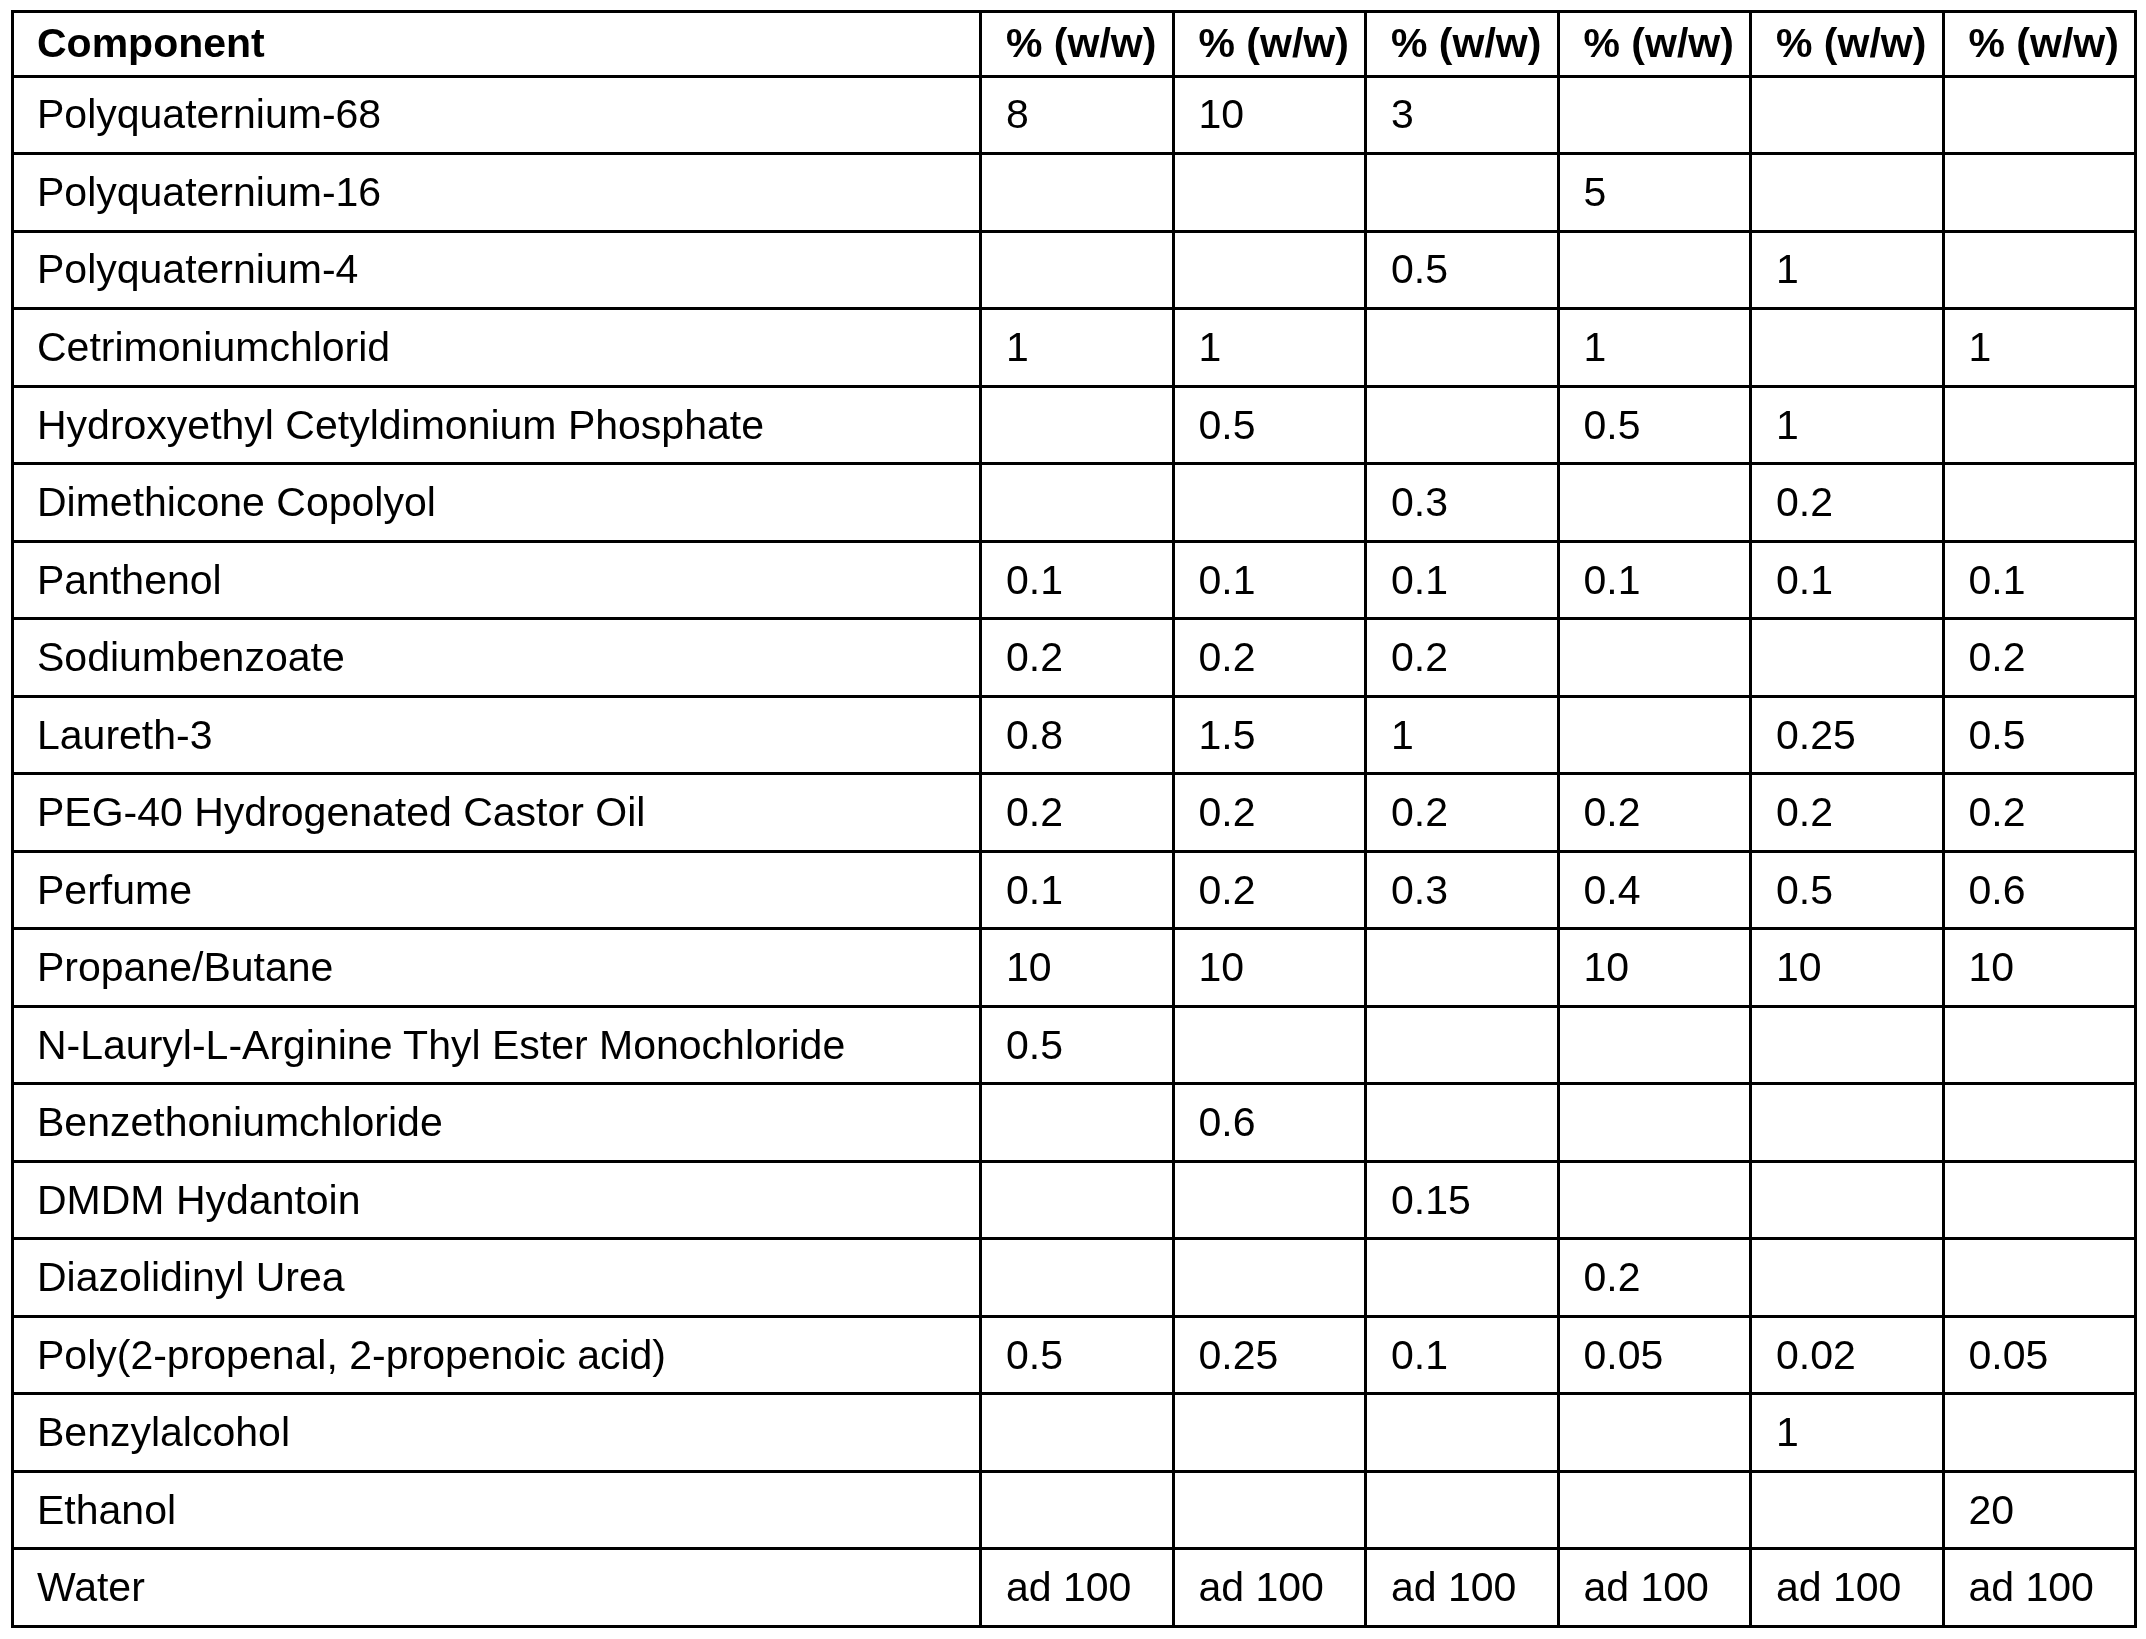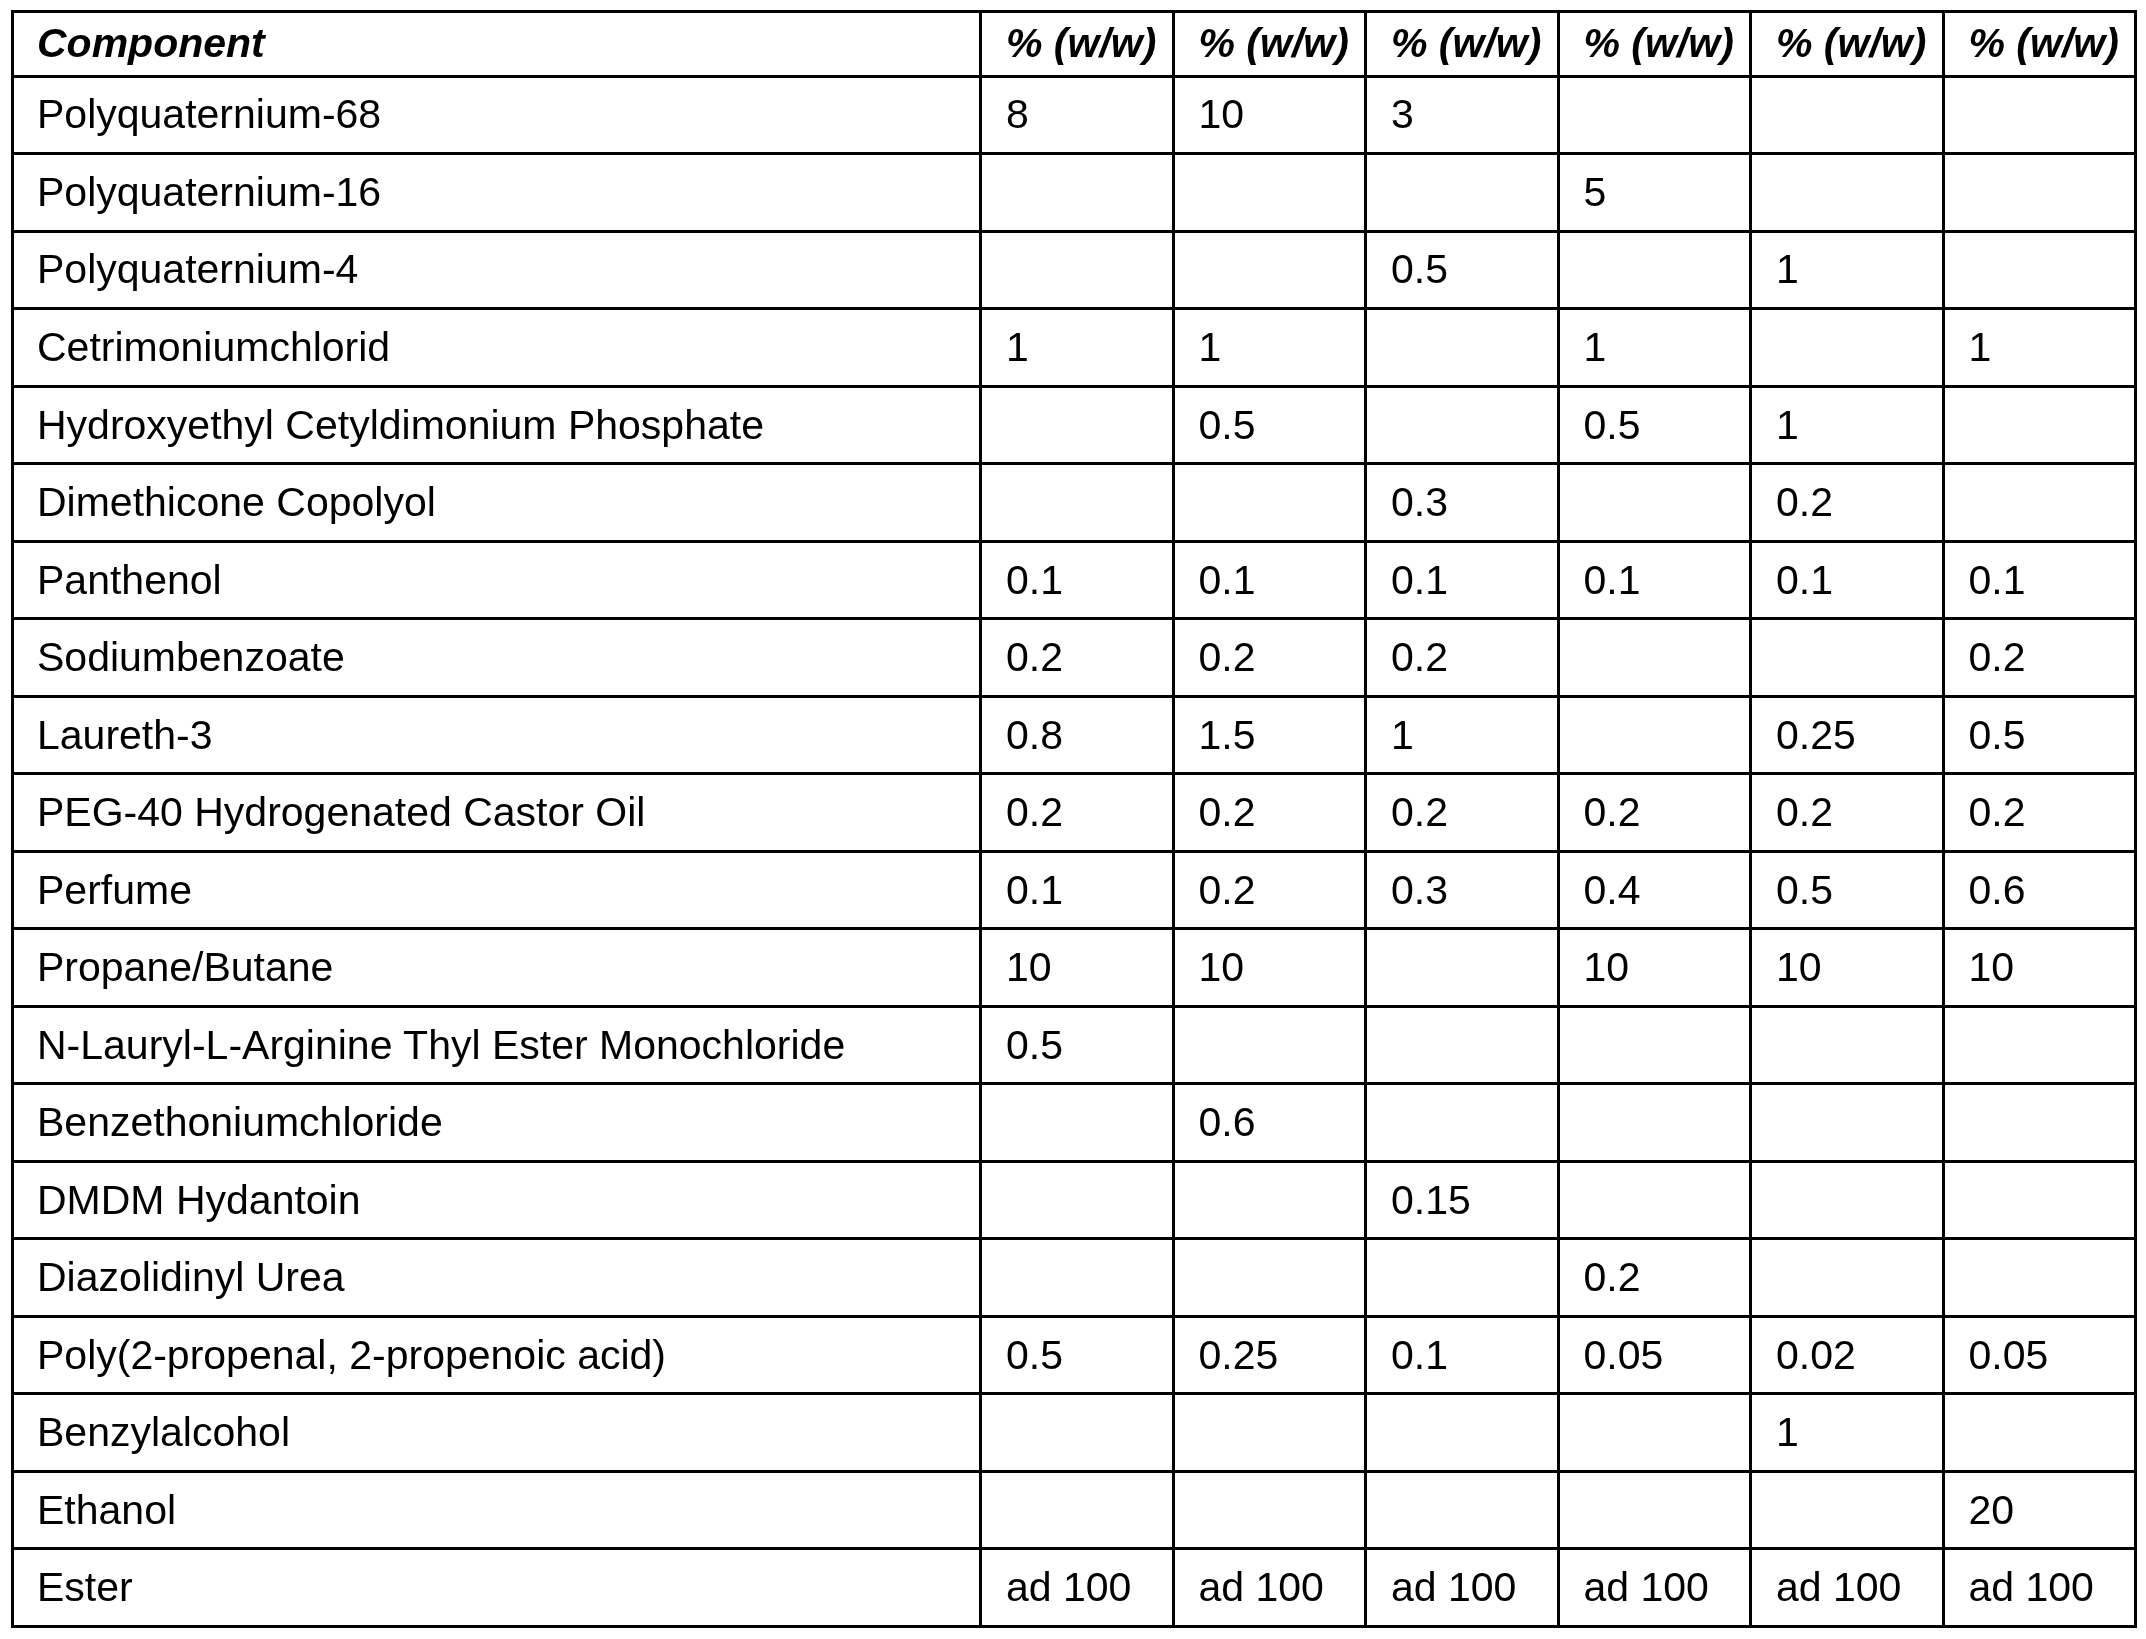--- a/index.html
+++ b/index.html
@@ -10,21 +10,21 @@
     border-collapse: collapse; table-layout: fixed;
     font-family: "Liberation Sans", sans-serif; font-size: 41px; color: #000;
   }
   #formulation-table th, #formulation-table td {
     border: 3px solid #000;
     text-align: left; vertical-align: middle;
     padding: 0 0 0 23px;
     white-space: nowrap; overflow: hidden;
     line-height: 1;
   }
-  #formulation-table th { font-weight: bold; font-style: italic; }
+  #formulation-table th { font-weight: bold; }
   #formulation-table td.val, #formulation-table th.val { padding-left: 24px; }
   col.c0 { width: 968px; }
   col.cv { width: 192.5px; }
   tr { height: 64.7px; }
 </style>
 </head>
 <body>
 
 <table id="formulation-table">
   <colgroup>
@@ -213,21 +213,21 @@
       <tr>
         <td>Ethanol</td>
         <td class="val"></td>
         <td class="val"></td>
         <td class="val"></td>
         <td class="val"></td>
         <td class="val"></td>
         <td class="val">20</td>
       </tr>
       <tr>
-        <td>Ester</td>
+        <td>Water</td>
         <td class="val">ad 100</td>
         <td class="val">ad 100</td>
         <td class="val">ad 100</td>
         <td class="val">ad 100</td>
         <td class="val">ad 100</td>
         <td class="val">ad 100</td>
       </tr>
     </tbody>
 </table>
 

